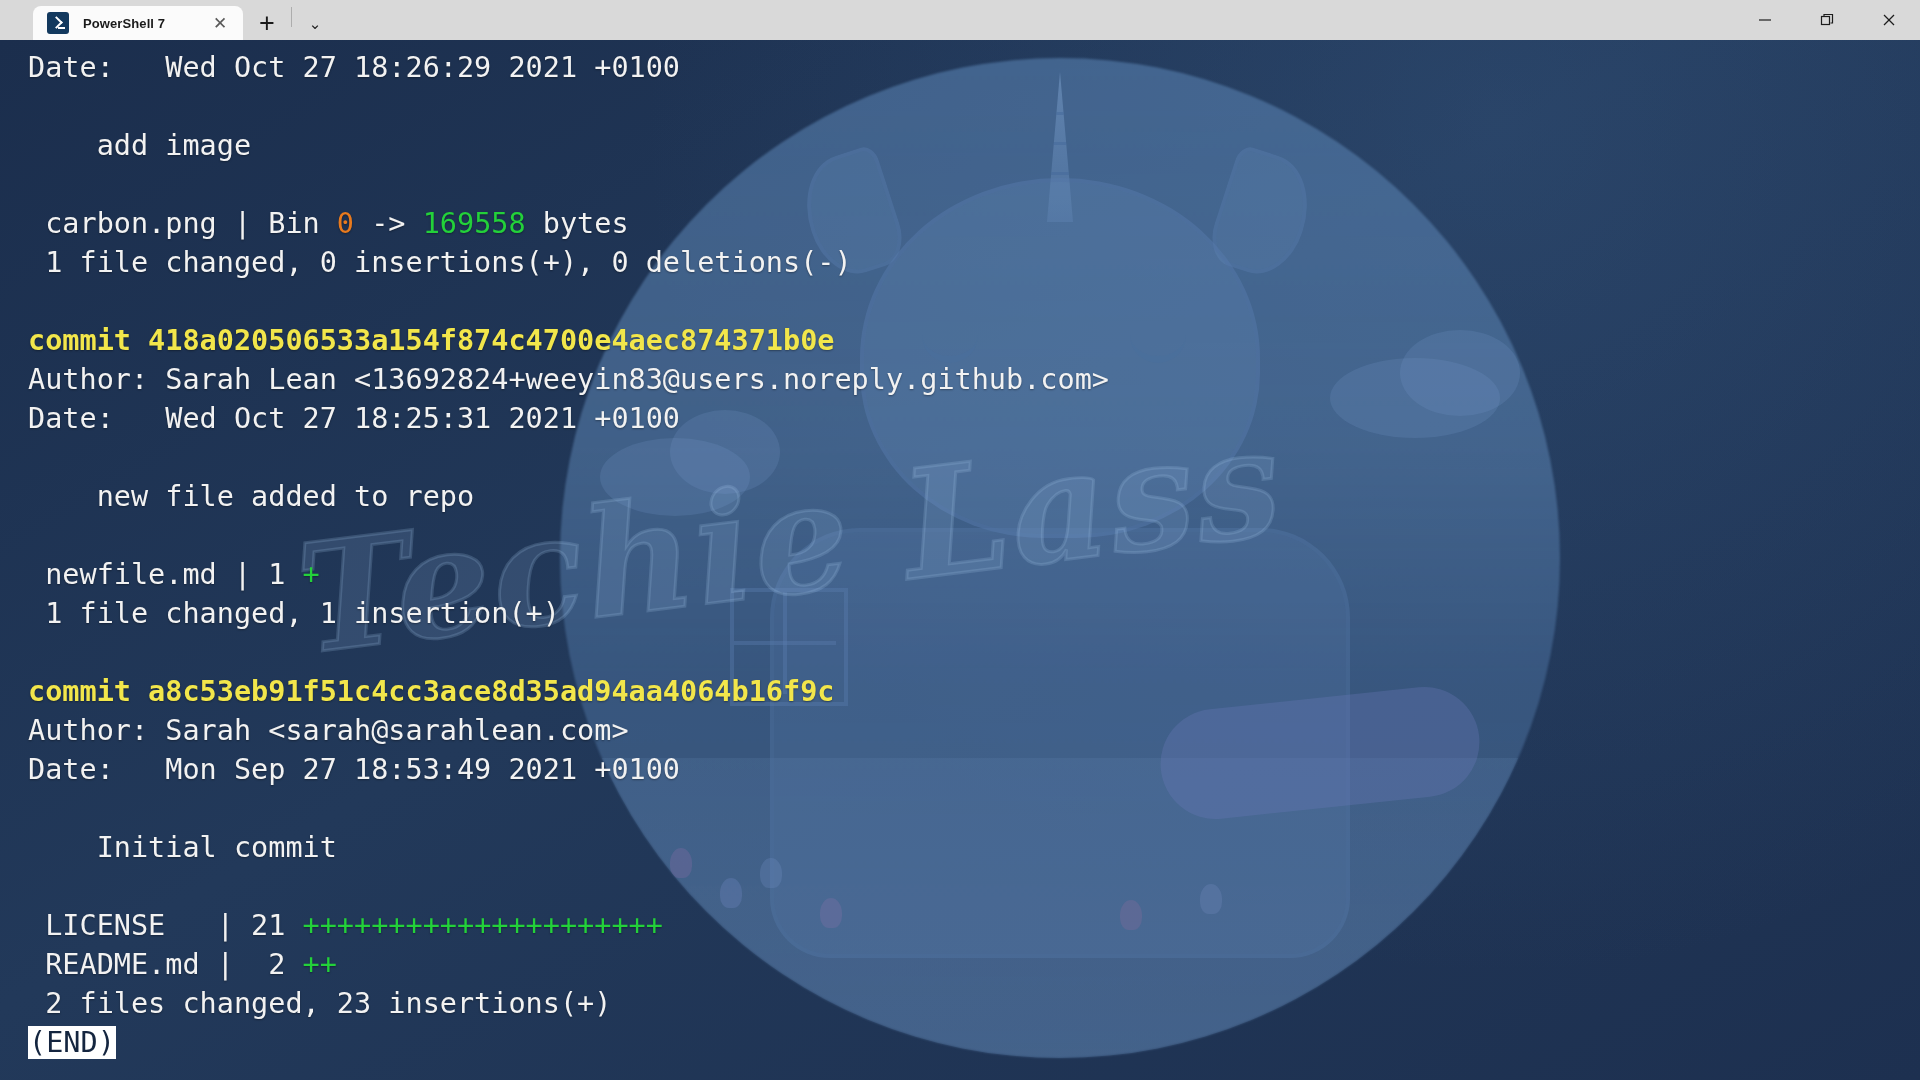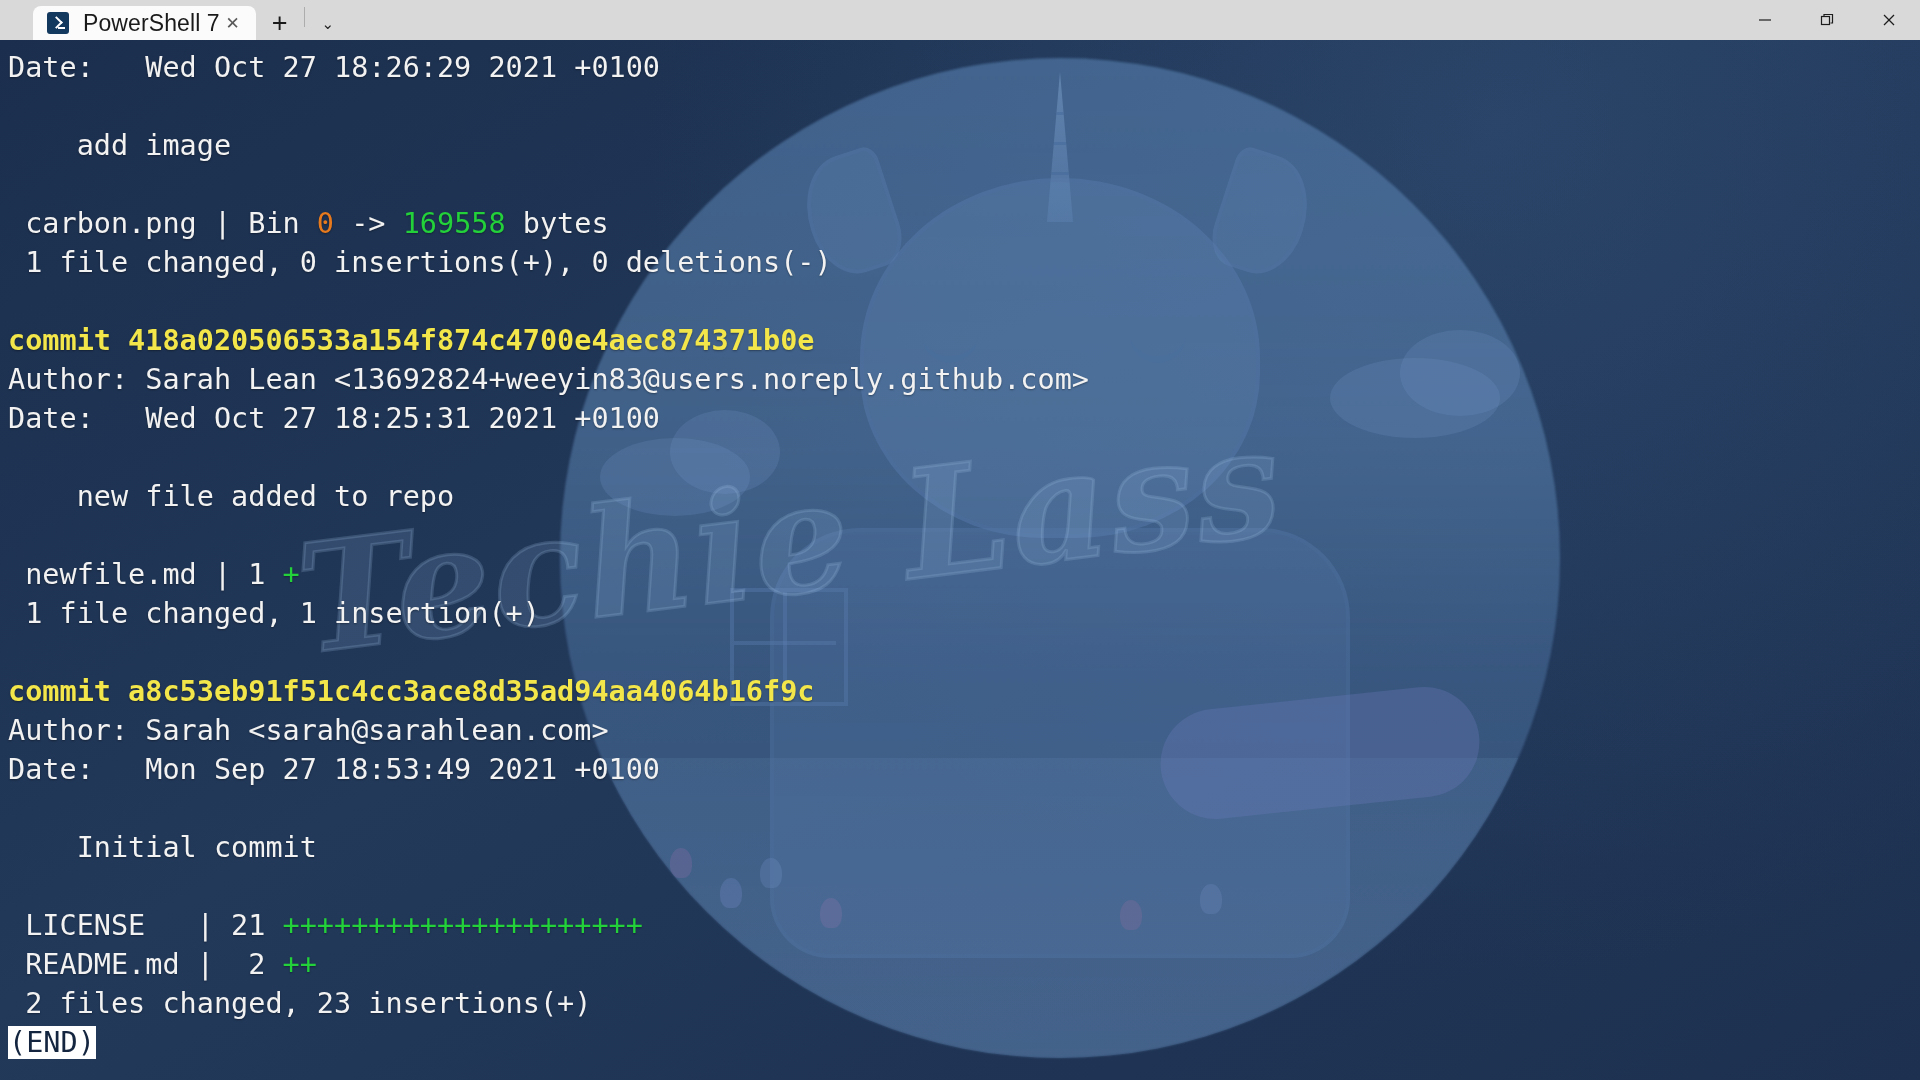--- a/index.html
+++ b/index.html
@@ -40,22 +40,22 @@
     content:"";position:absolute;left:5px;top:6px;
     width:7px;height:7px;
     border-top:2px solid #fff;border-right:2px solid #fff;
     transform:rotate(45deg);
   }
   .tab-icon::after{
     content:"";position:absolute;left:11px;top:15px;
     width:7px;height:2px;background:#fff;
   }
   .tab-title{
-    font-size:23px;color:#1a1a1a;flex:1 1 auto;
-    white-space:nowrap;letter-spacing:.1px;
+    font-size:13px;color:#1a1a1a;flex:1 1 auto;
+    white-space:nowrap;letter-spacing:.1px;font-weight:bold;
   }
   .tab-close{
     width:26px;height:26px;flex:0 0 26px;
     display:flex;align-items:center;justify-content:center;
     color:#5a5a5a;font-size:17px;line-height:1;
     font-family:"Liberation Sans",sans-serif;
   }
   .newtab{
     width:48px;height:34px;
     display:flex;align-items:center;justify-content:center;
@@ -188,21 +188,21 @@
     position:absolute;left:0;top:0;width:1920px;height:1040px;
     padding:8px 0 0 8px;box-sizing:border-box;
     font-family:"DejaVu Sans Mono",monospace;
     font-size:28.5px;
     line-height:39px;
     color:#f2f2f2;
     white-space:pre;
     letter-spacing:0px;
     text-shadow:0 1px 2px rgba(0,0,0,.35);
   }
-  .line{height:39px;}
+  .line{height:39px;margin-left:20px;}
   .yellow{color:#f2e64b;font-weight:bold;}
   .green{color:#23d13a;}
   .orange{color:#e87a1e;}
   .endmark{
     background:#ffffff;color:#14253f;
     text-shadow:none;
     padding:0 1px;
   }
 </style>
 </head>

